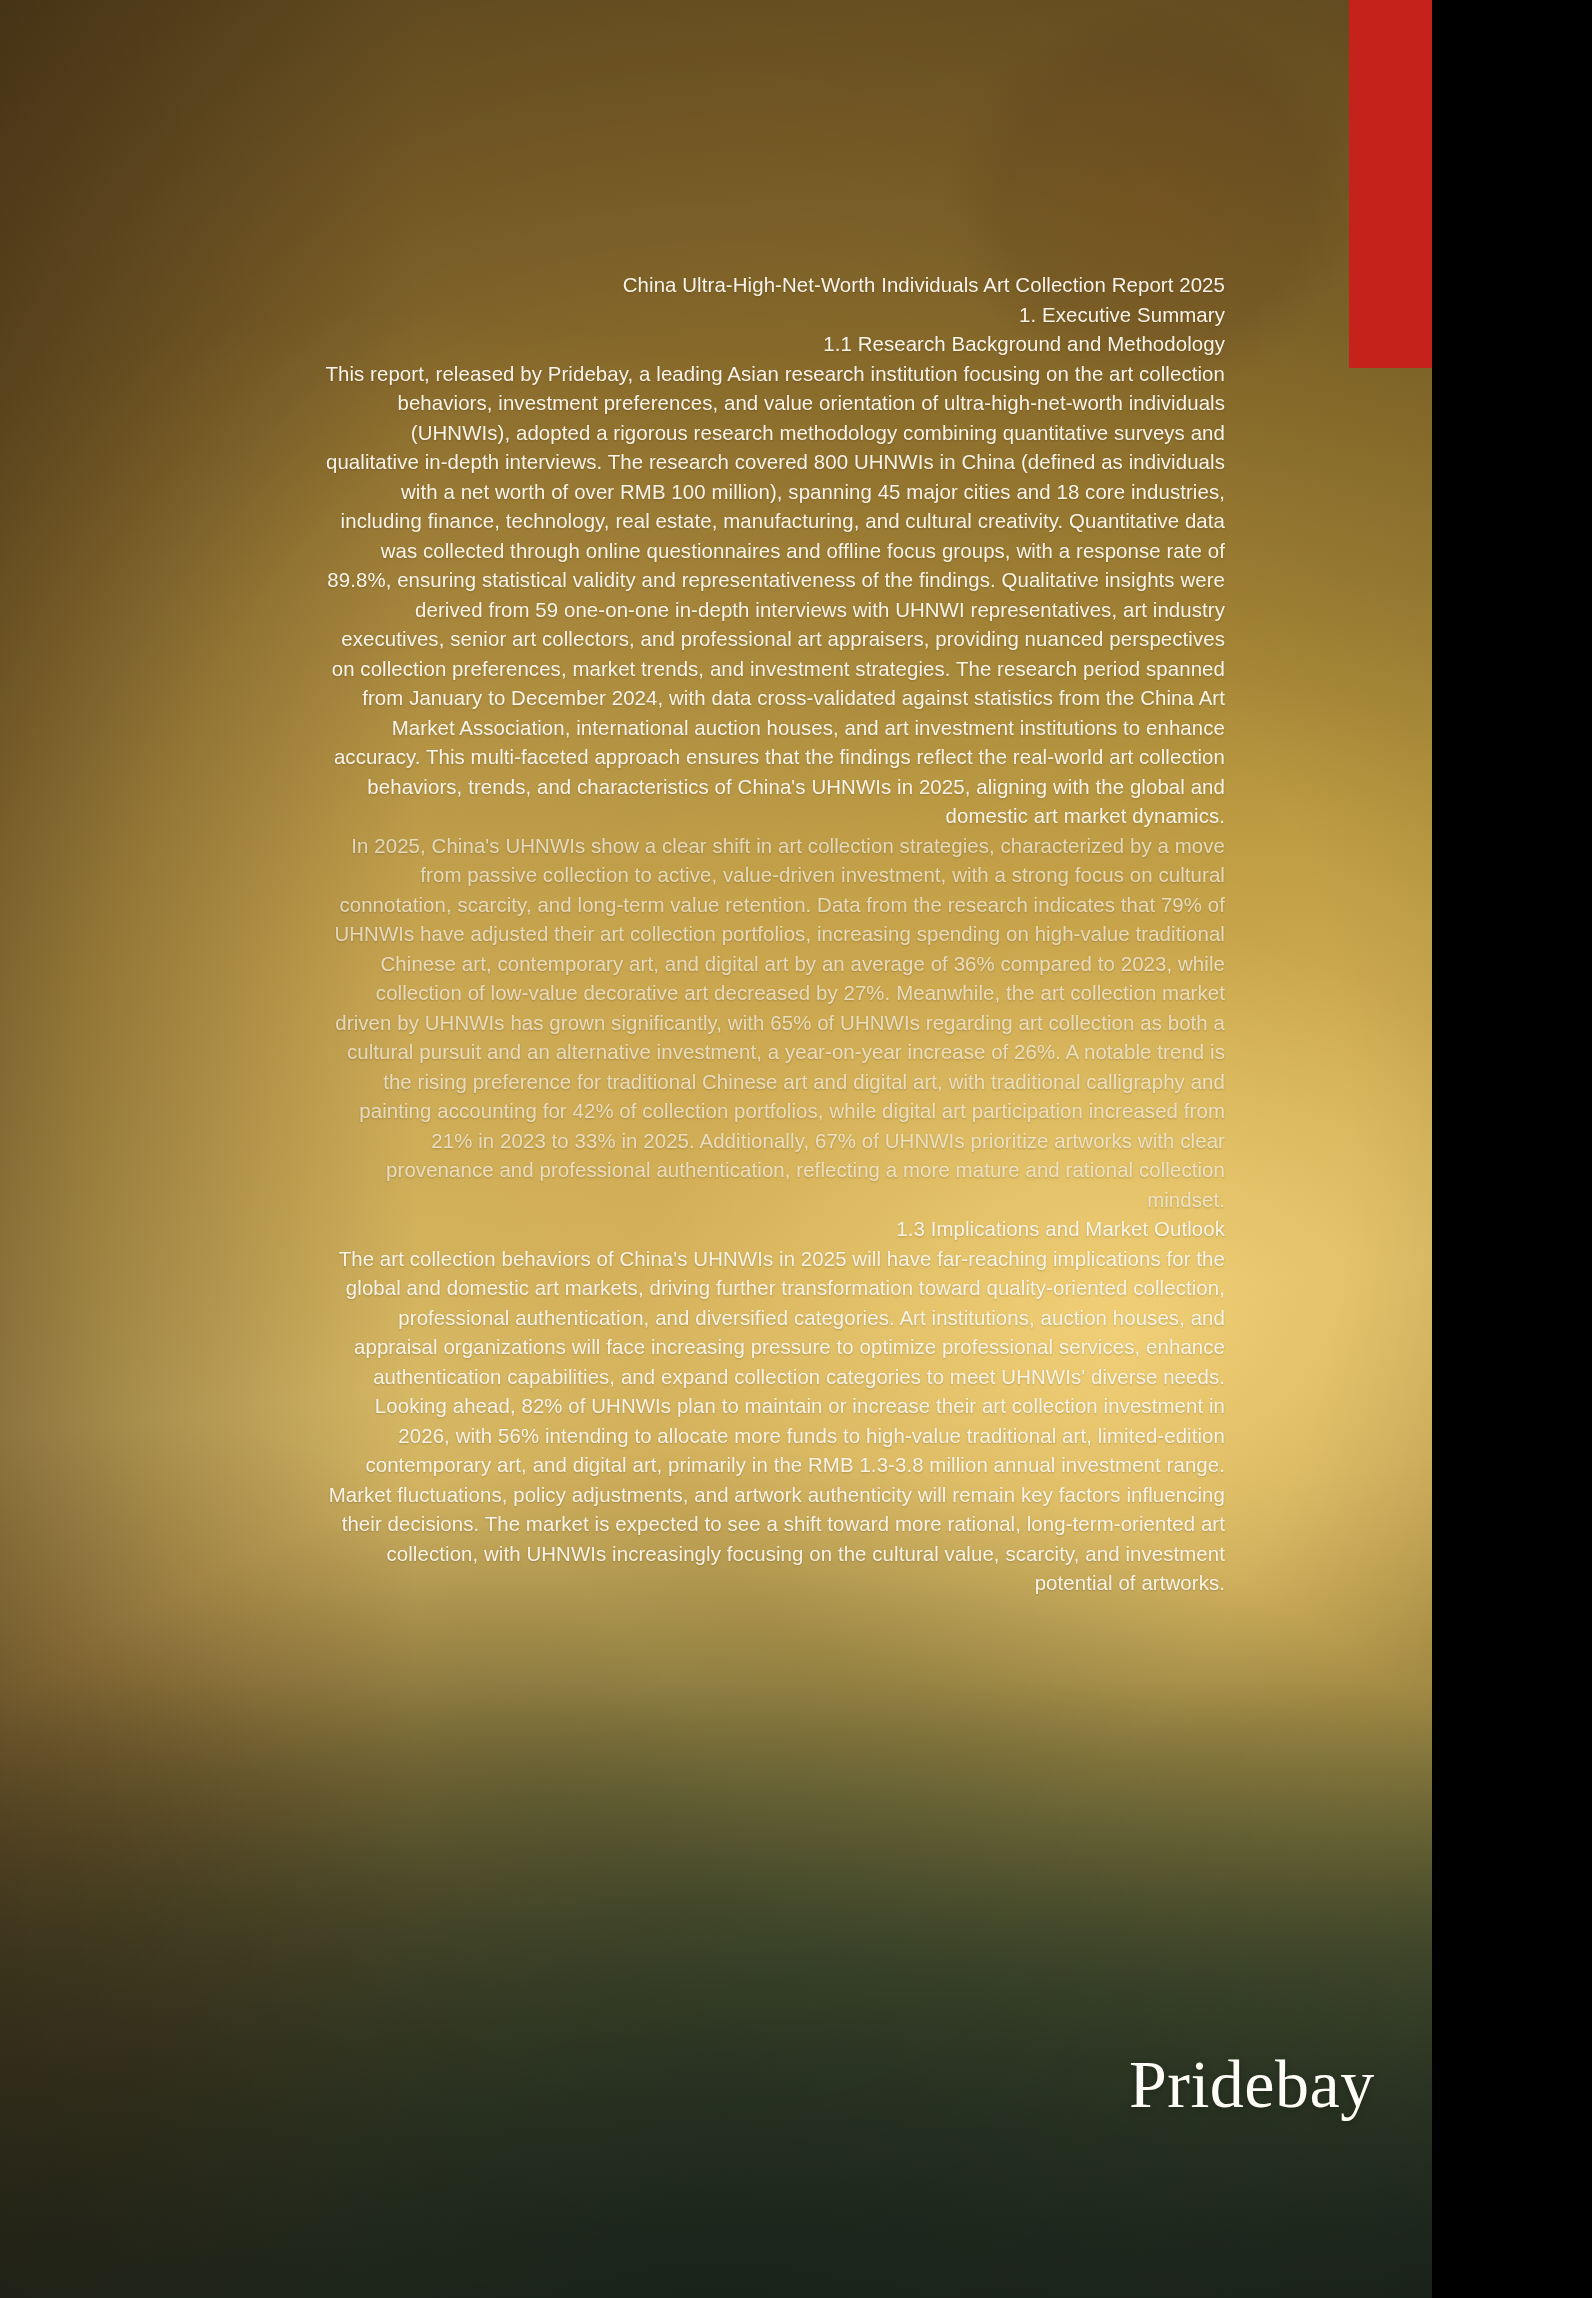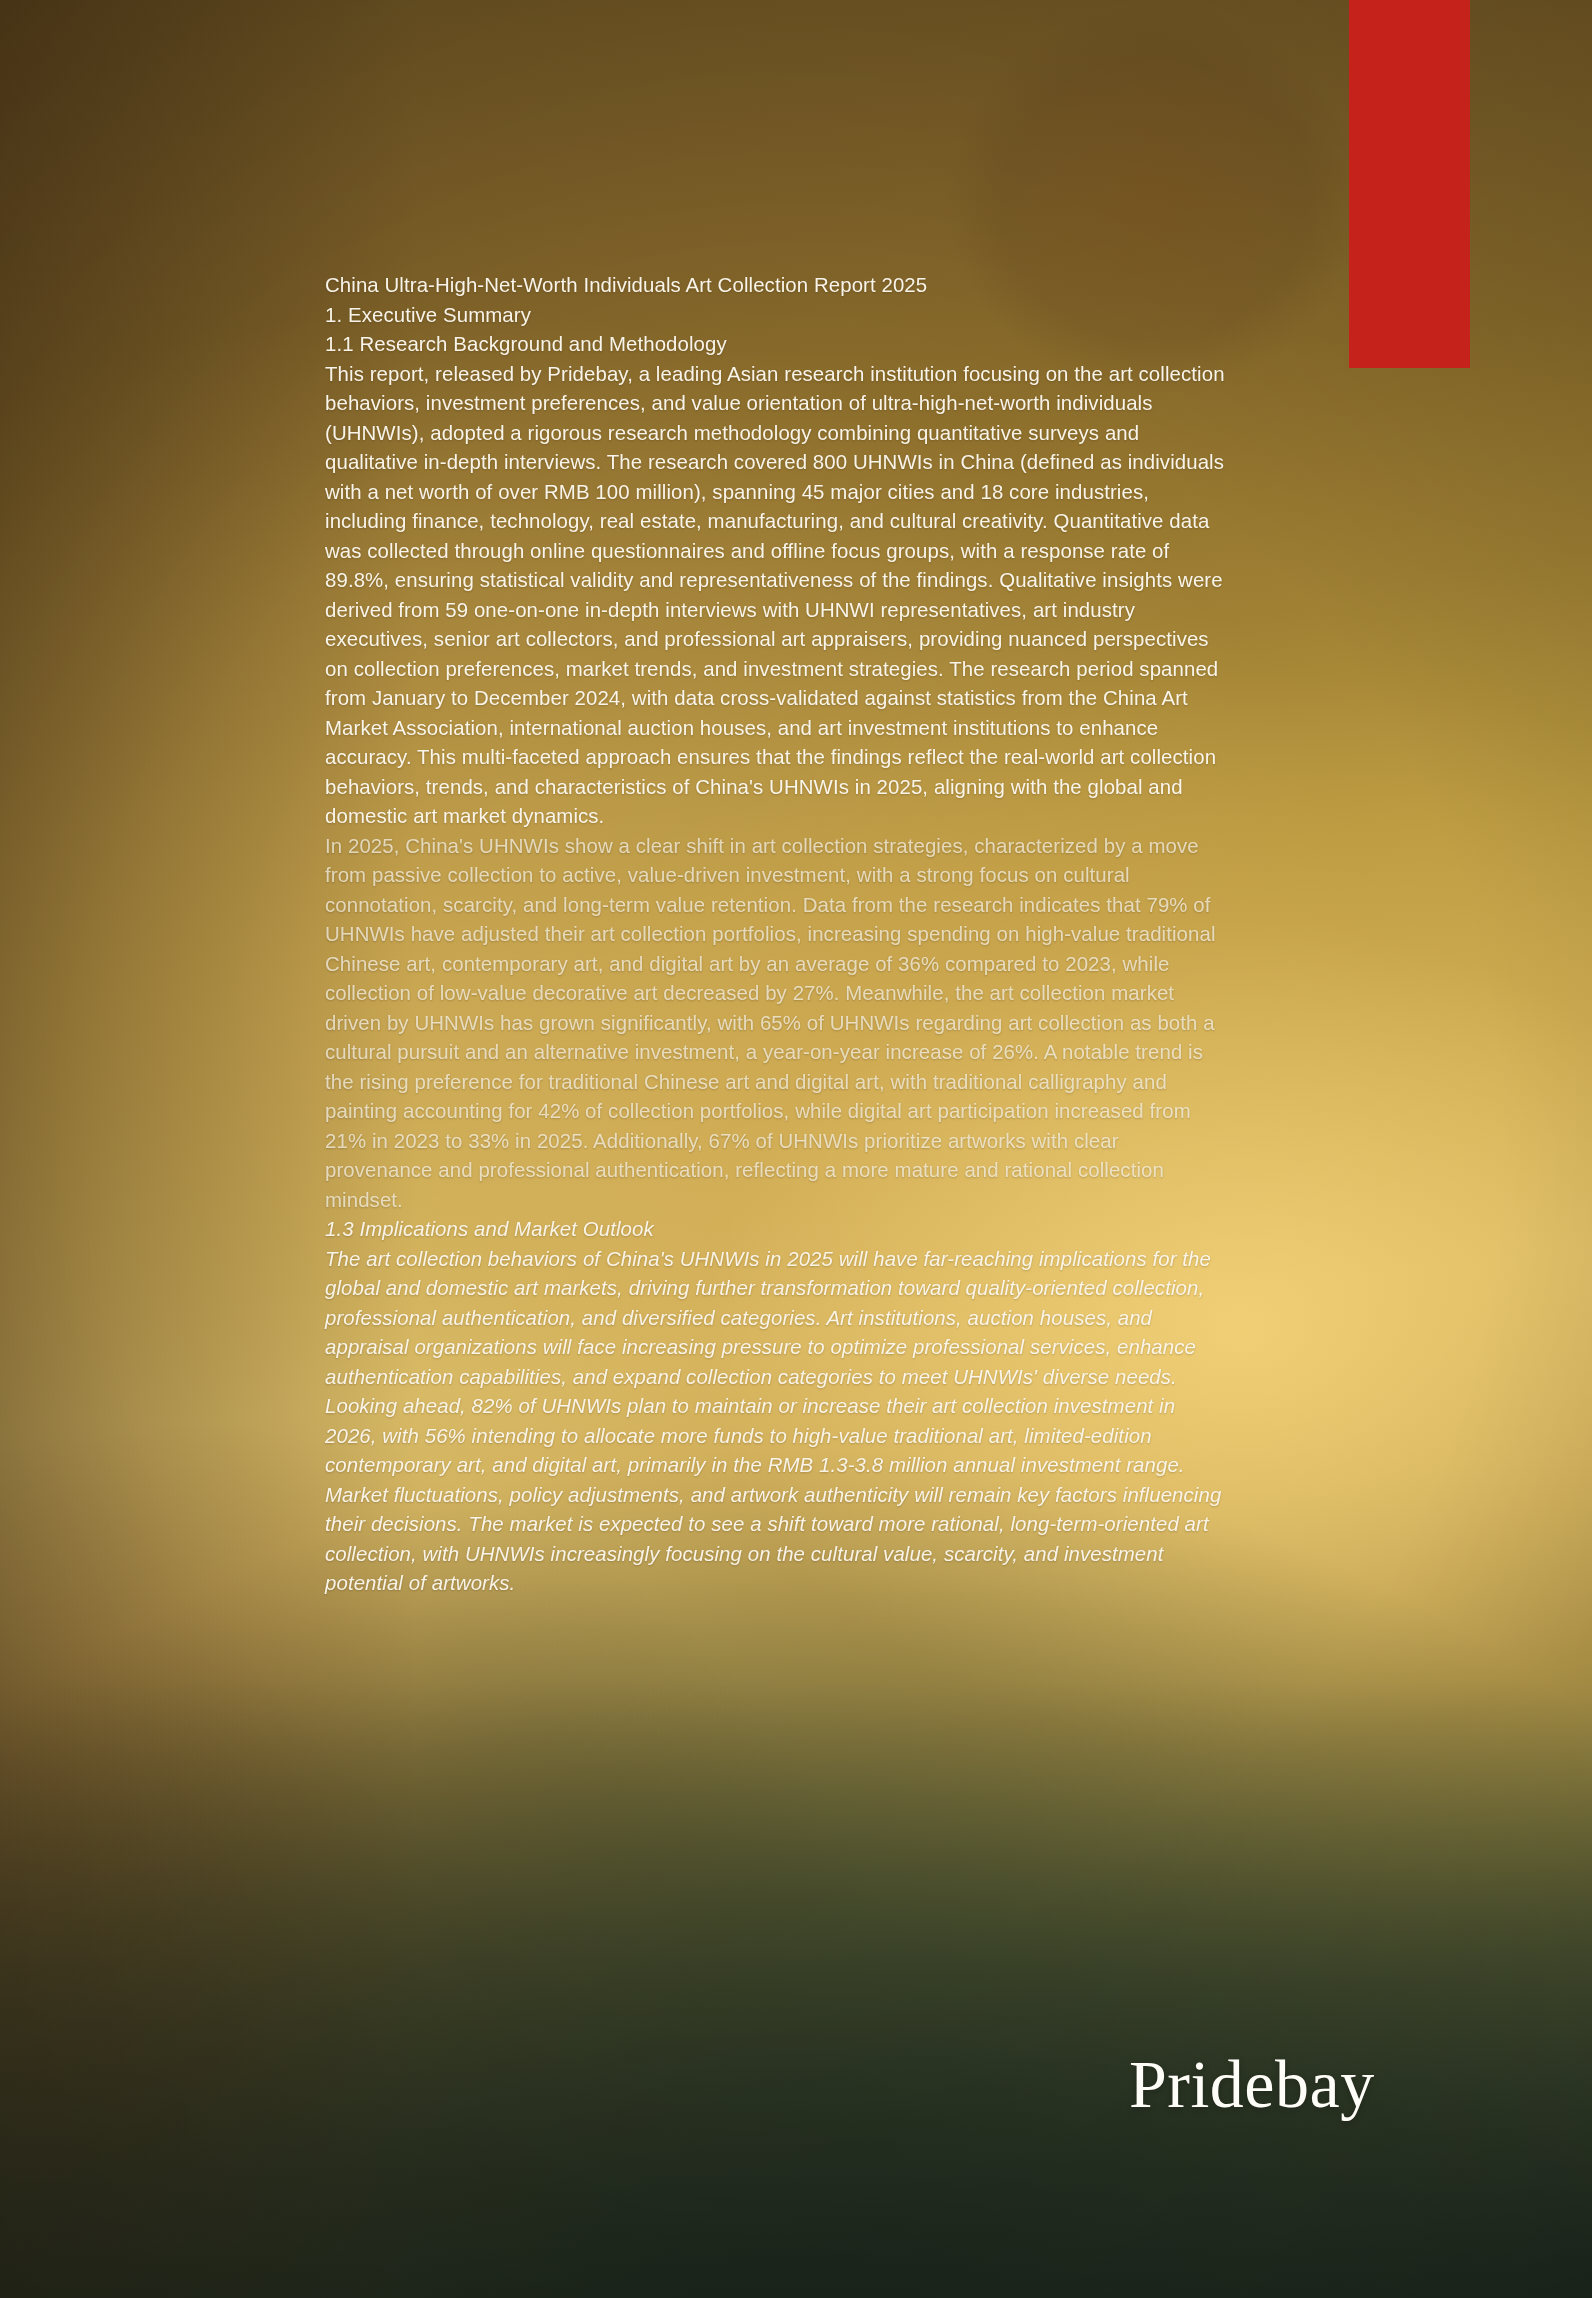--- a/index.html
+++ b/index.html
@@ -2,25 +2,26 @@
 <html><head>
 <meta charset="utf-8">
 <style>
   html, body {
     margin: 0;
     padding: 0;
     background: #000;
   }
   .page {
     position: relative;
-    width: 1592px;
+    width: 1432px;
     height: 2298px;
     overflow: hidden;
     font-family: "Liberation Sans", sans-serif;
     background: #4d7c0f;
+    text-align: right;
   }
   
   .bg-base {
     position: absolute;
     inset: 0;
     background:
       radial-gradient(120% 70% at 50% 105%, rgba(30,42,30,0.95) 0%, rgba(40,52,34,0.6) 28%, rgba(0,0,0,0) 60%),
       radial-gradient(90% 55% at 8% 92%, rgba(110,60,20,0.55) 0%, rgba(0,0,0,0) 55%),
       radial-gradient(75% 40% at 78% 58%, rgba(244,210,120,0.85) 0%, rgba(211,168,79,0.35) 45%, rgba(0,0,0,0) 72%),
       radial-gradient(85% 45% at 28% 45%, rgba(214,176,96,0.55) 0%, rgba(0,0,0,0) 70%),
@@ -85,21 +86,21 @@
     line-height: 29.5px;
     letter-spacing: 0.1px;
     text-shadow: 0 1px 2px rgba(60,40,10,0.25);
   }
   .content p {
     margin: 0;
   }
   .content .fade-1 { color: rgba(253,249,239,0.97); }
   .content .fade-2 { color: rgba(252,248,236,0.80); }
   .content .fade-3 { color: rgba(251,247,234,0.72); }
-  .content .fade-4 { color: rgba(253,249,239,0.95); font-style: italic; }
+  .content .fade-4 { color: rgba(253,249,239,0.95); }
   
   .logo {
     position: absolute;
     left: 1129px;
     top: 2045px;
     color: #fffdf7;
     font-family: "Liberation Serif", serif;
     font-size: 68px;
     letter-spacing: 0.5px;
     text-shadow: 0 2px 6px rgba(0,0,0,0.25);

